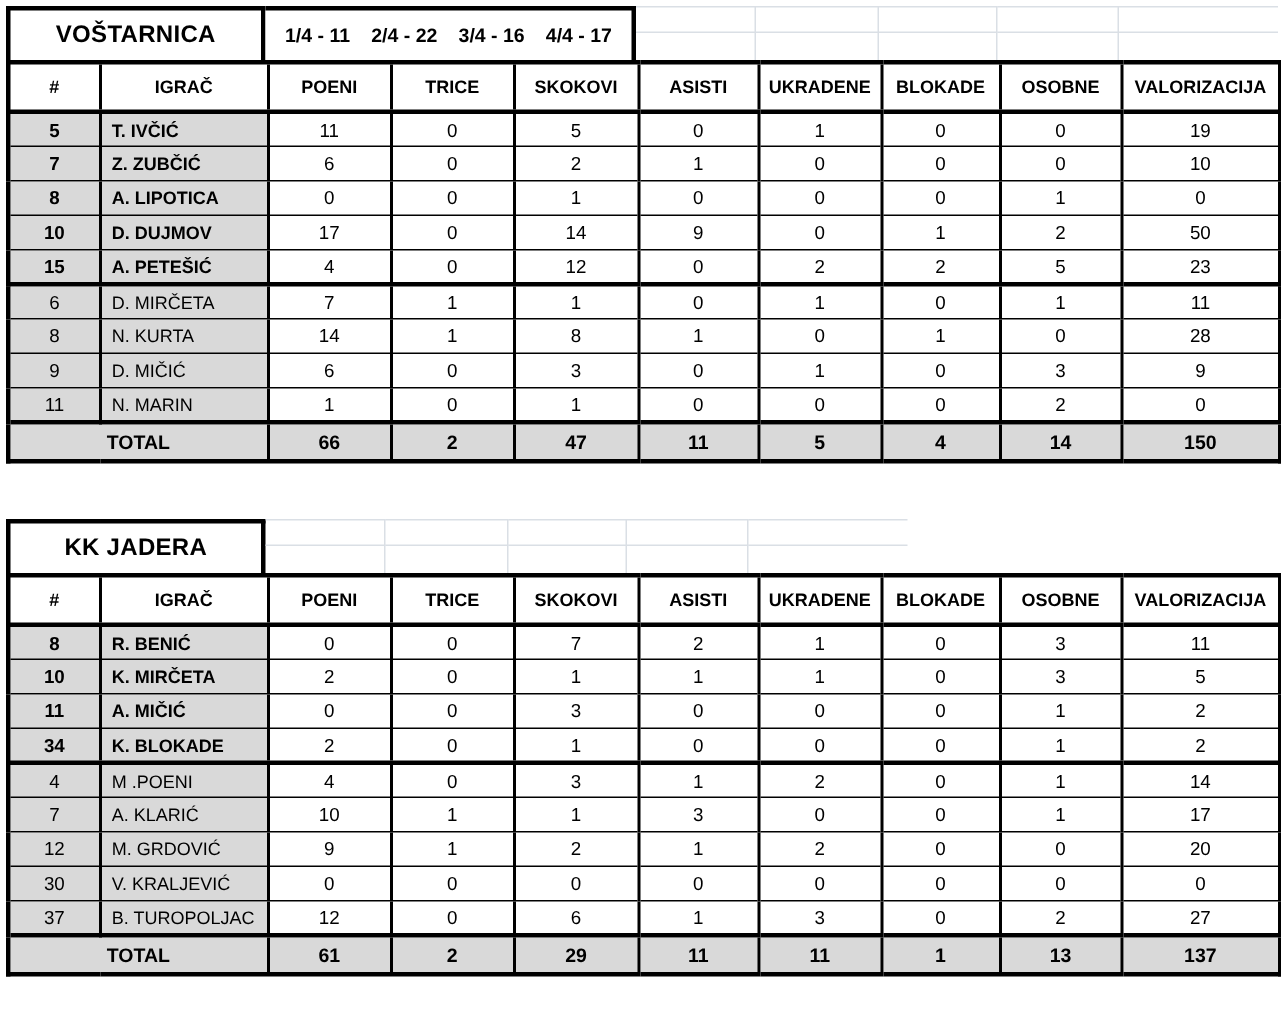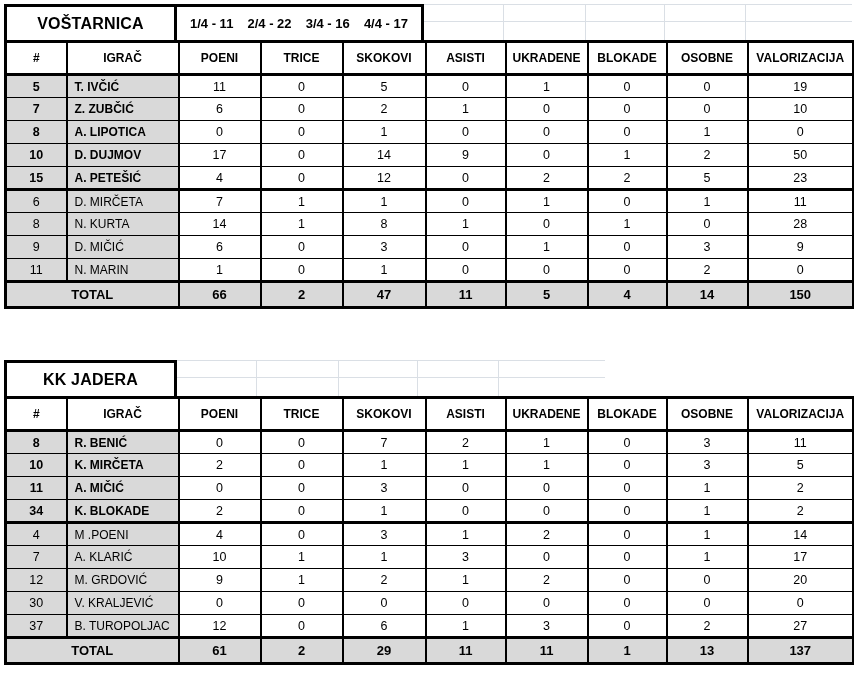--- a/index.html
+++ b/index.html
@@ -7,21 +7,21 @@
     margin: 0; padding: 0;
     width: 854px; height: 675px;
     background: var(--bg, #ffffff);
     font-family: "Liberation Sans", sans-serif;
     color: var(--text, #000000);
     position: relative;
     overflow: hidden;
   }
   .team-block { position: absolute; left: 4px; }
   #team-block-0 { top: 4px; border-radius: 21px; }
-  #team-block-1 { top: 360px; }
+  #team-block-1 { top: 346px; }
 
   .header-row { display: flex; height: 36px; width: 848px; }
   .team-name-box {
     width: 173px;
     border: 3px solid var(--border, #000);
     border-bottom: none;
     display: flex; align-items: center; justify-content: center;
     font-weight: bold; font-size: 16px; letter-spacing: .2px;
     background: #fff;
   }

